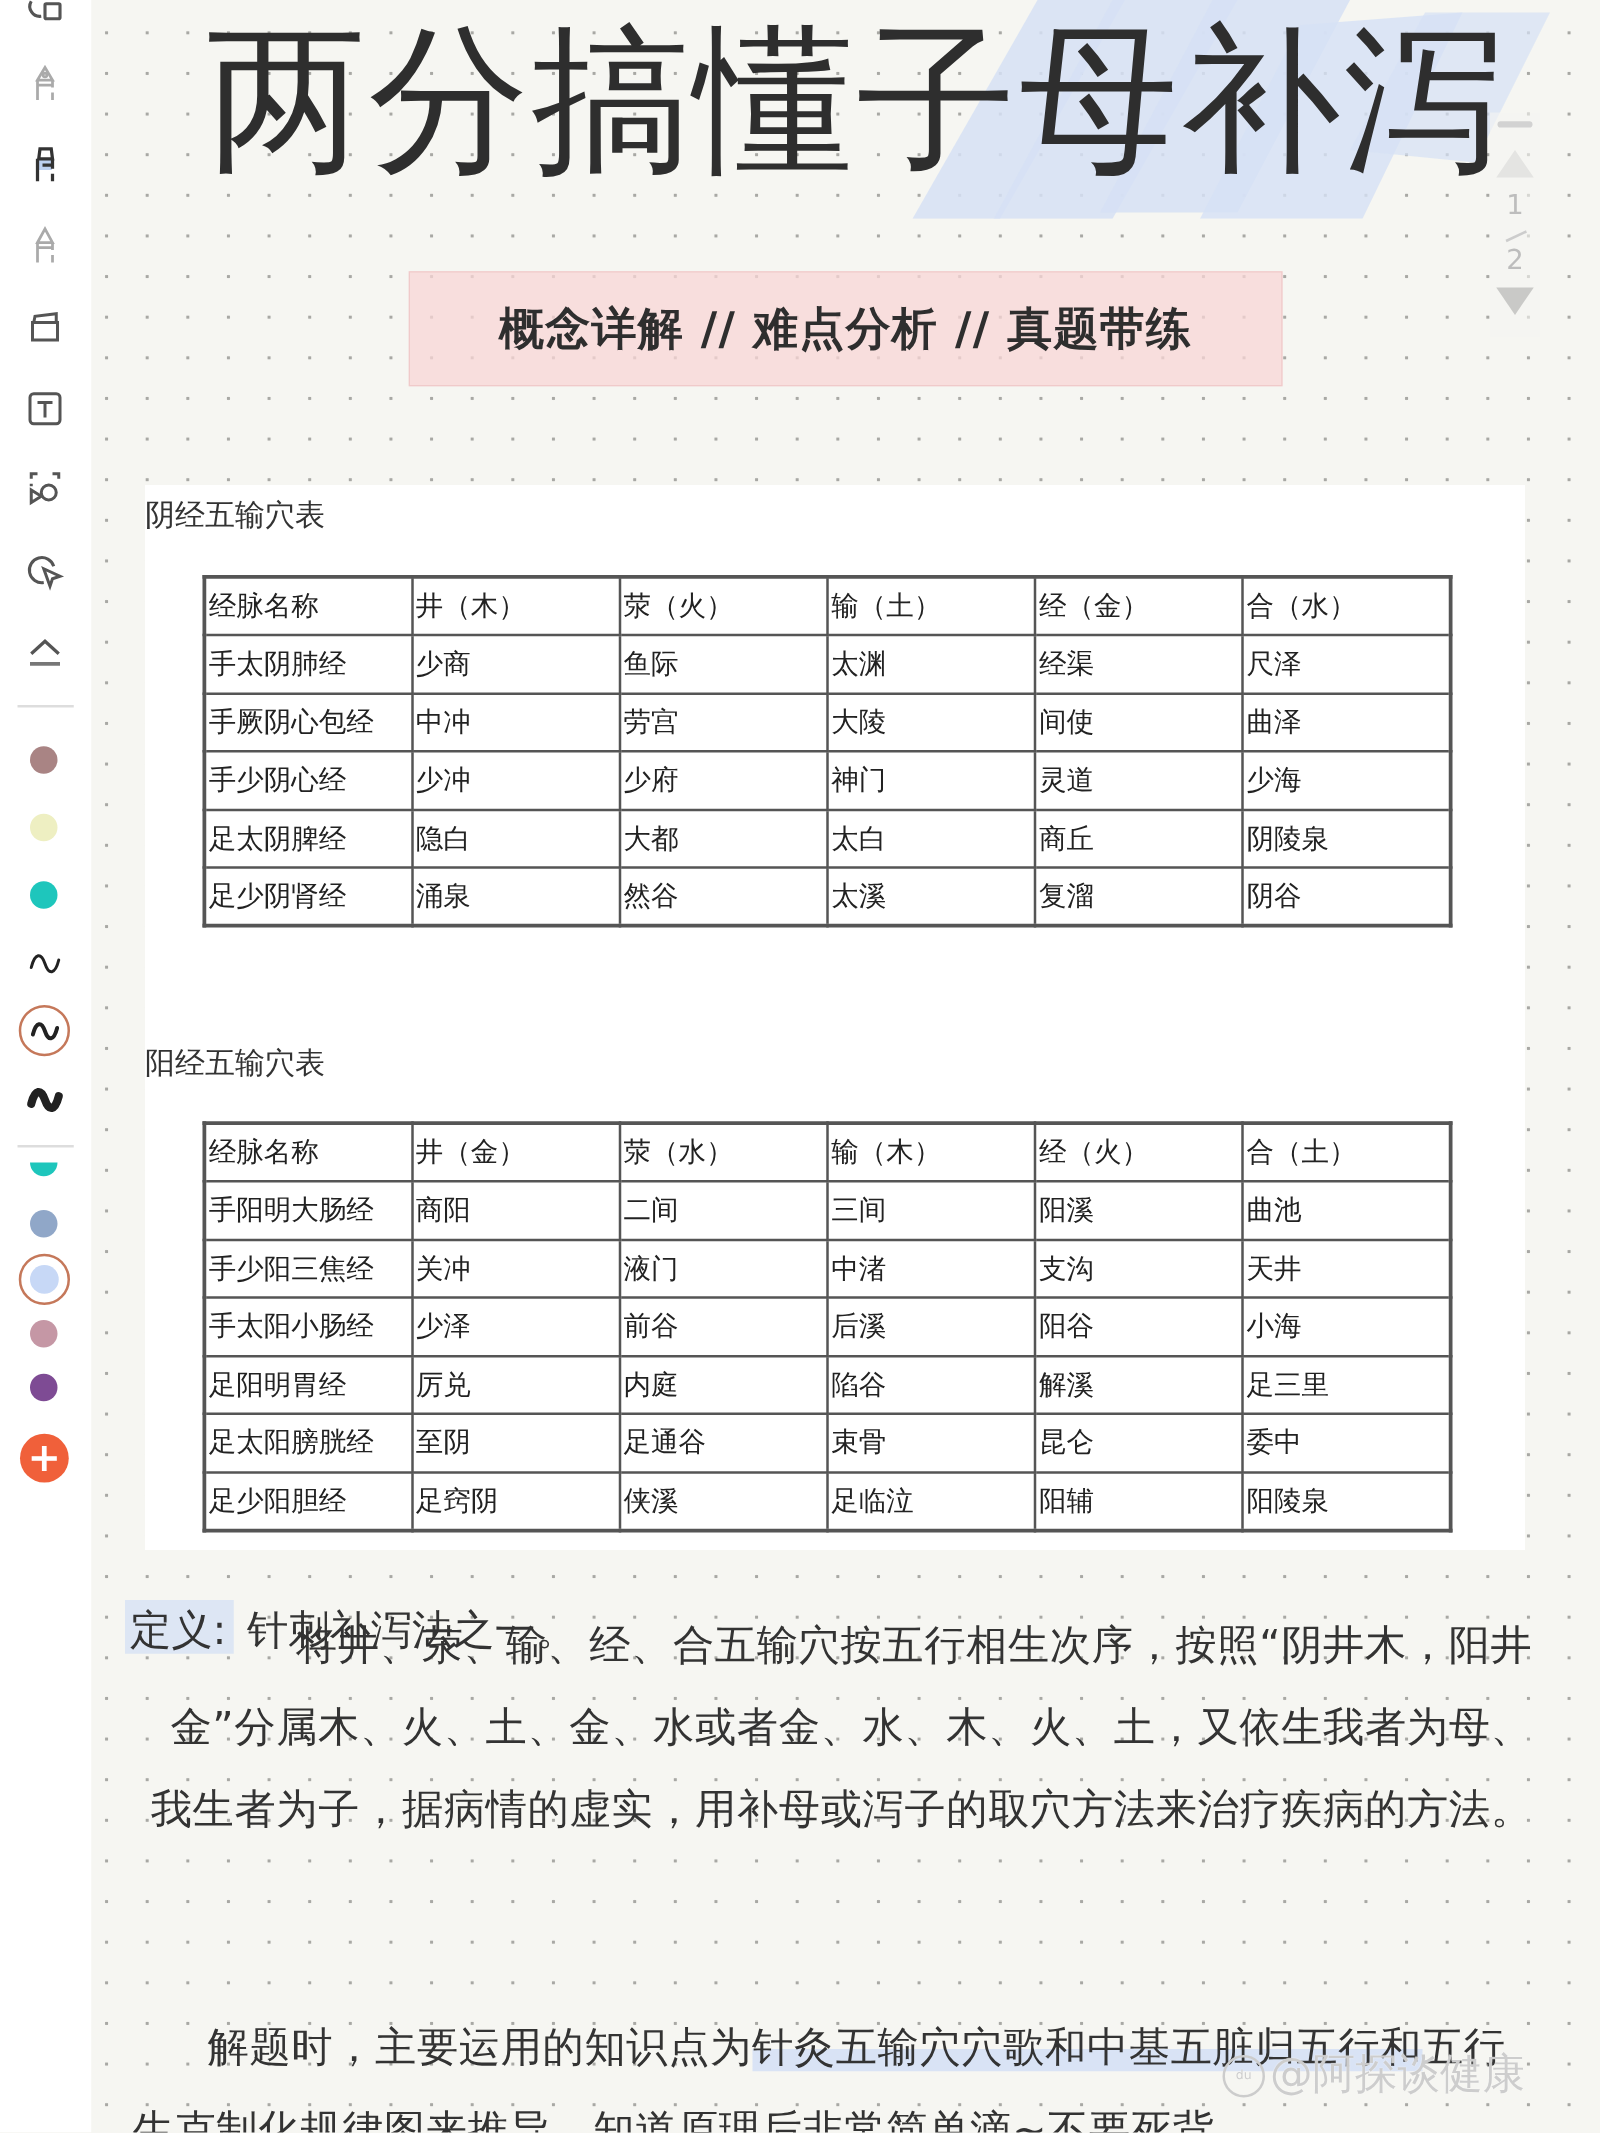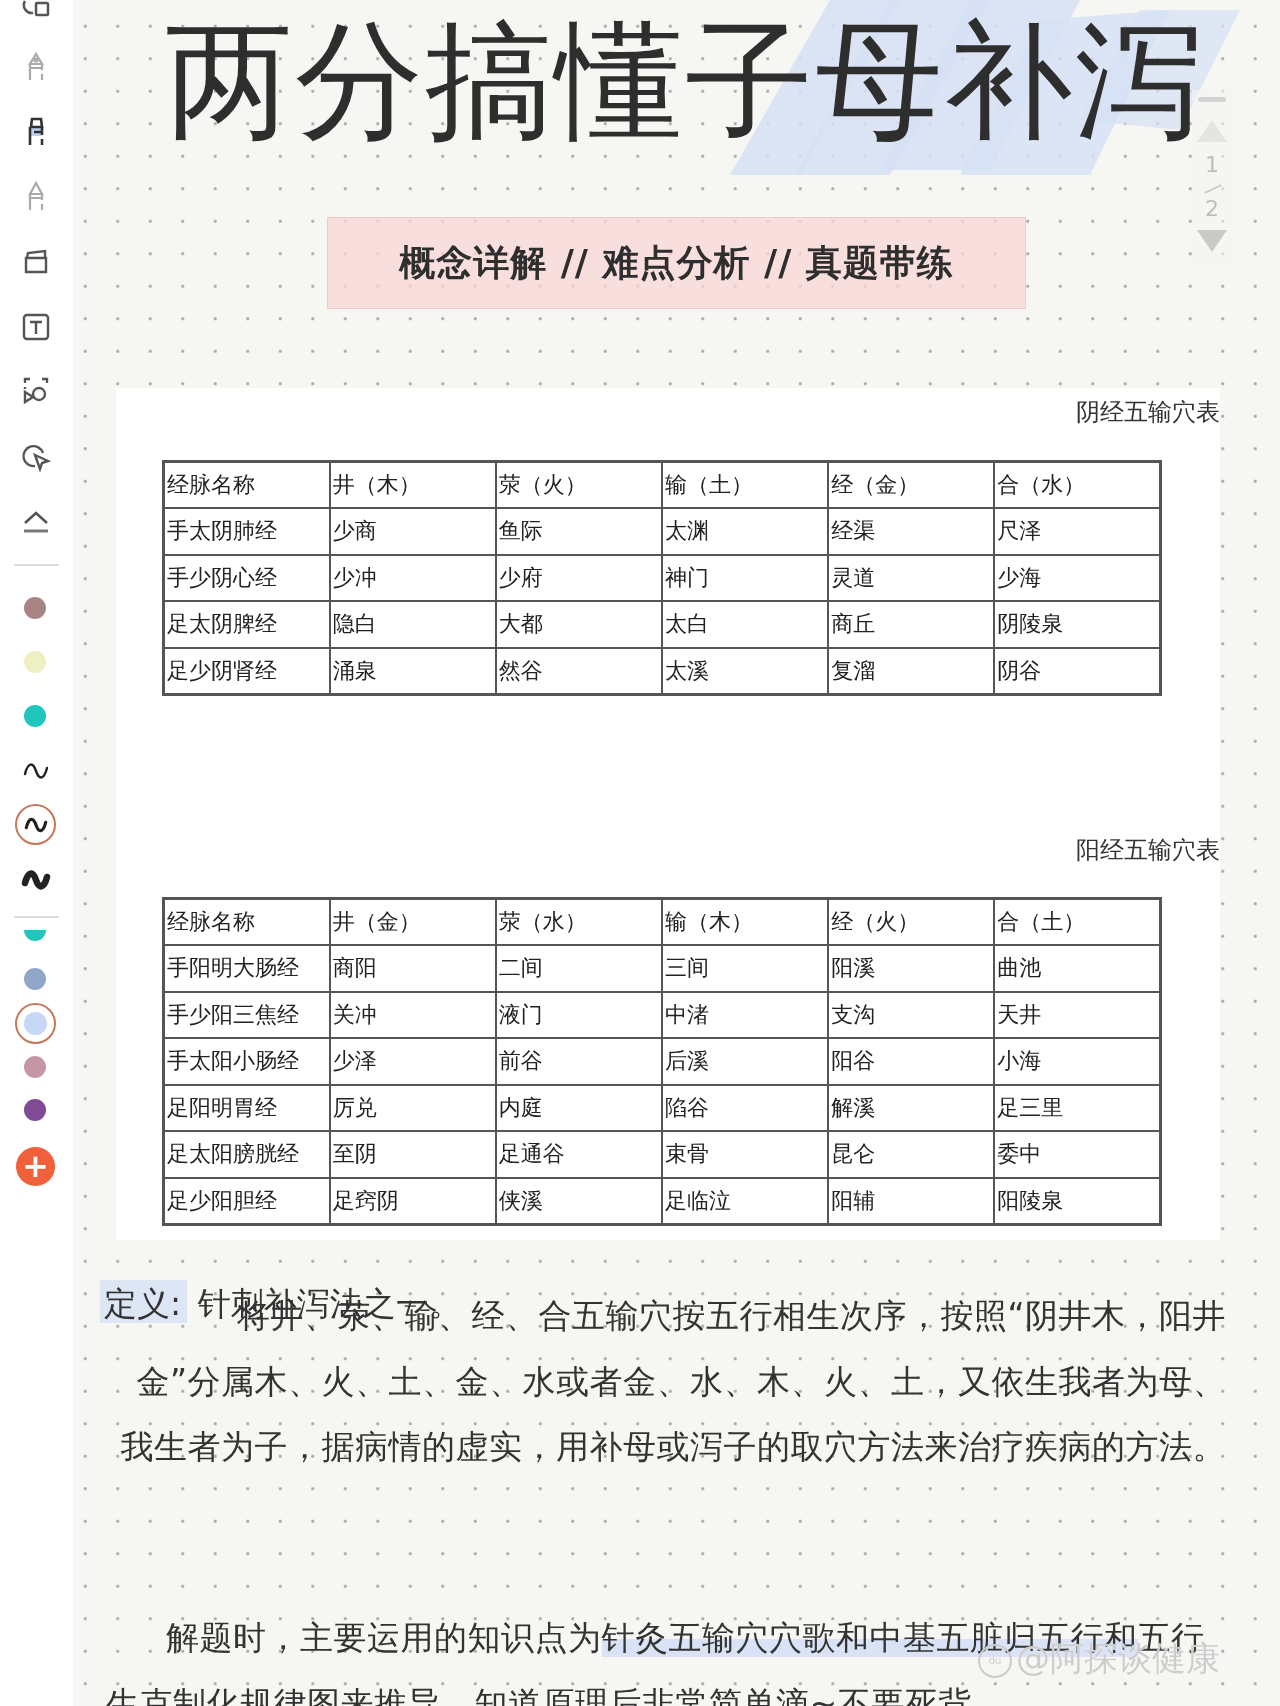--- a/index.html
+++ b/index.html
@@ -84,21 +84,21 @@
     border-left: 15px solid transparent; border-right: 15px solid transparent;
     border-top: 22px solid #c9c9c7; cursor: pointer;
   }
 
   
   .panel {
     position: absolute; left: 116px; top: 388px; width: 1104px; height: 852px;
     background: #ffffff;
   }
   .tcaption {
-    position: absolute; left: 0; width: 1104px; text-align: right;
+    position: absolute; left: 0; width: 1104px; text-align: left;
     font-family: "DejaVu Sans", sans-serif; font-size: 24px; color: #333;
   }
   table.acu {
     position: absolute; left: 46px; width: 1000px;
     border-collapse: collapse; table-layout: fixed;
     border: 3px solid #555;
   }
   table.acu td {
     border: 2px solid #555; height: 46.5px;
     font-size: 22px; color: #222; padding: 0 0 0 2px;
@@ -260,20 +260,28 @@
     </tr>
     <tr>
       <td>手太阴肺经</td>
           <td>少商</td>
           <td>鱼际</td>
           <td>太渊</td>
           <td>经渠</td>
           <td>尺泽</td>
     </tr>
     <tr>
+      <td>手厥阴心包经</td>
+          <td>中冲</td>
+          <td>劳宫</td>
+          <td>大陵</td>
+          <td>间使</td>
+          <td>曲泽</td>
+    </tr>
+    <tr>
       <td>手少阴心经</td>
           <td>少冲</td>
           <td>少府</td>
           <td>神门</td>
           <td>灵道</td>
           <td>少海</td>
     </tr>
     <tr>
       <td>足太阴脾经</td>
           <td>隐白</td>

